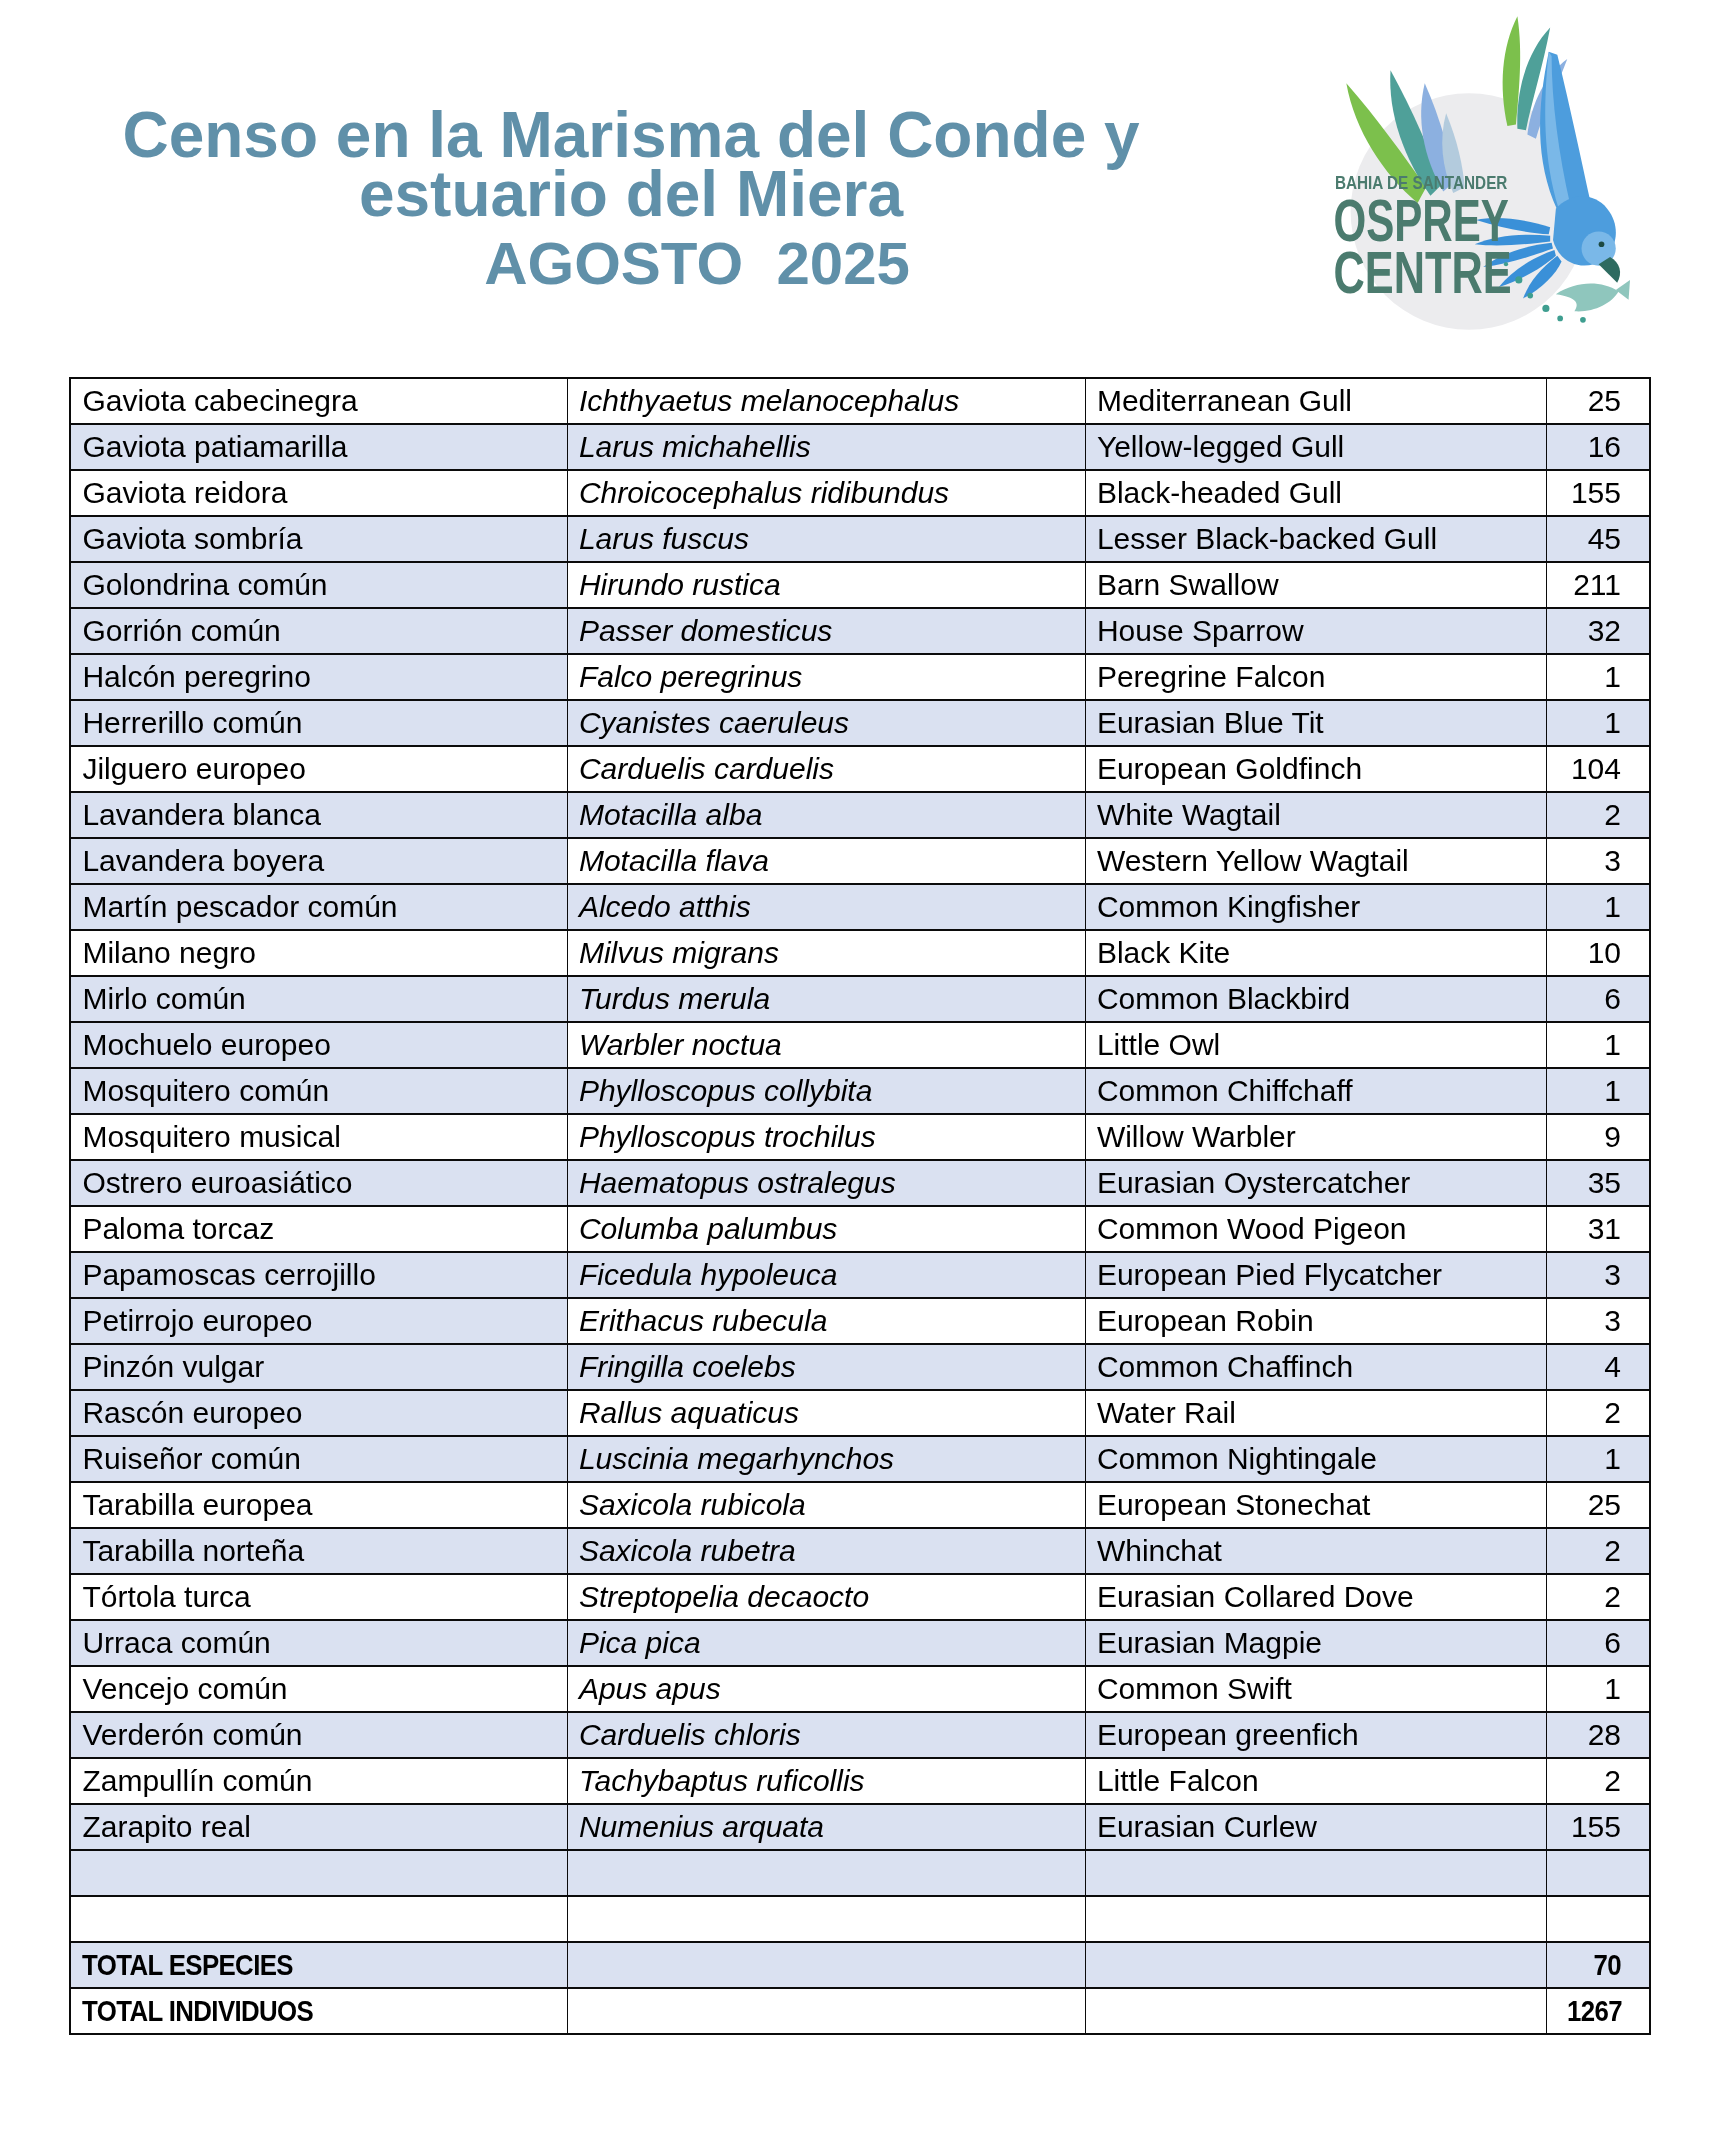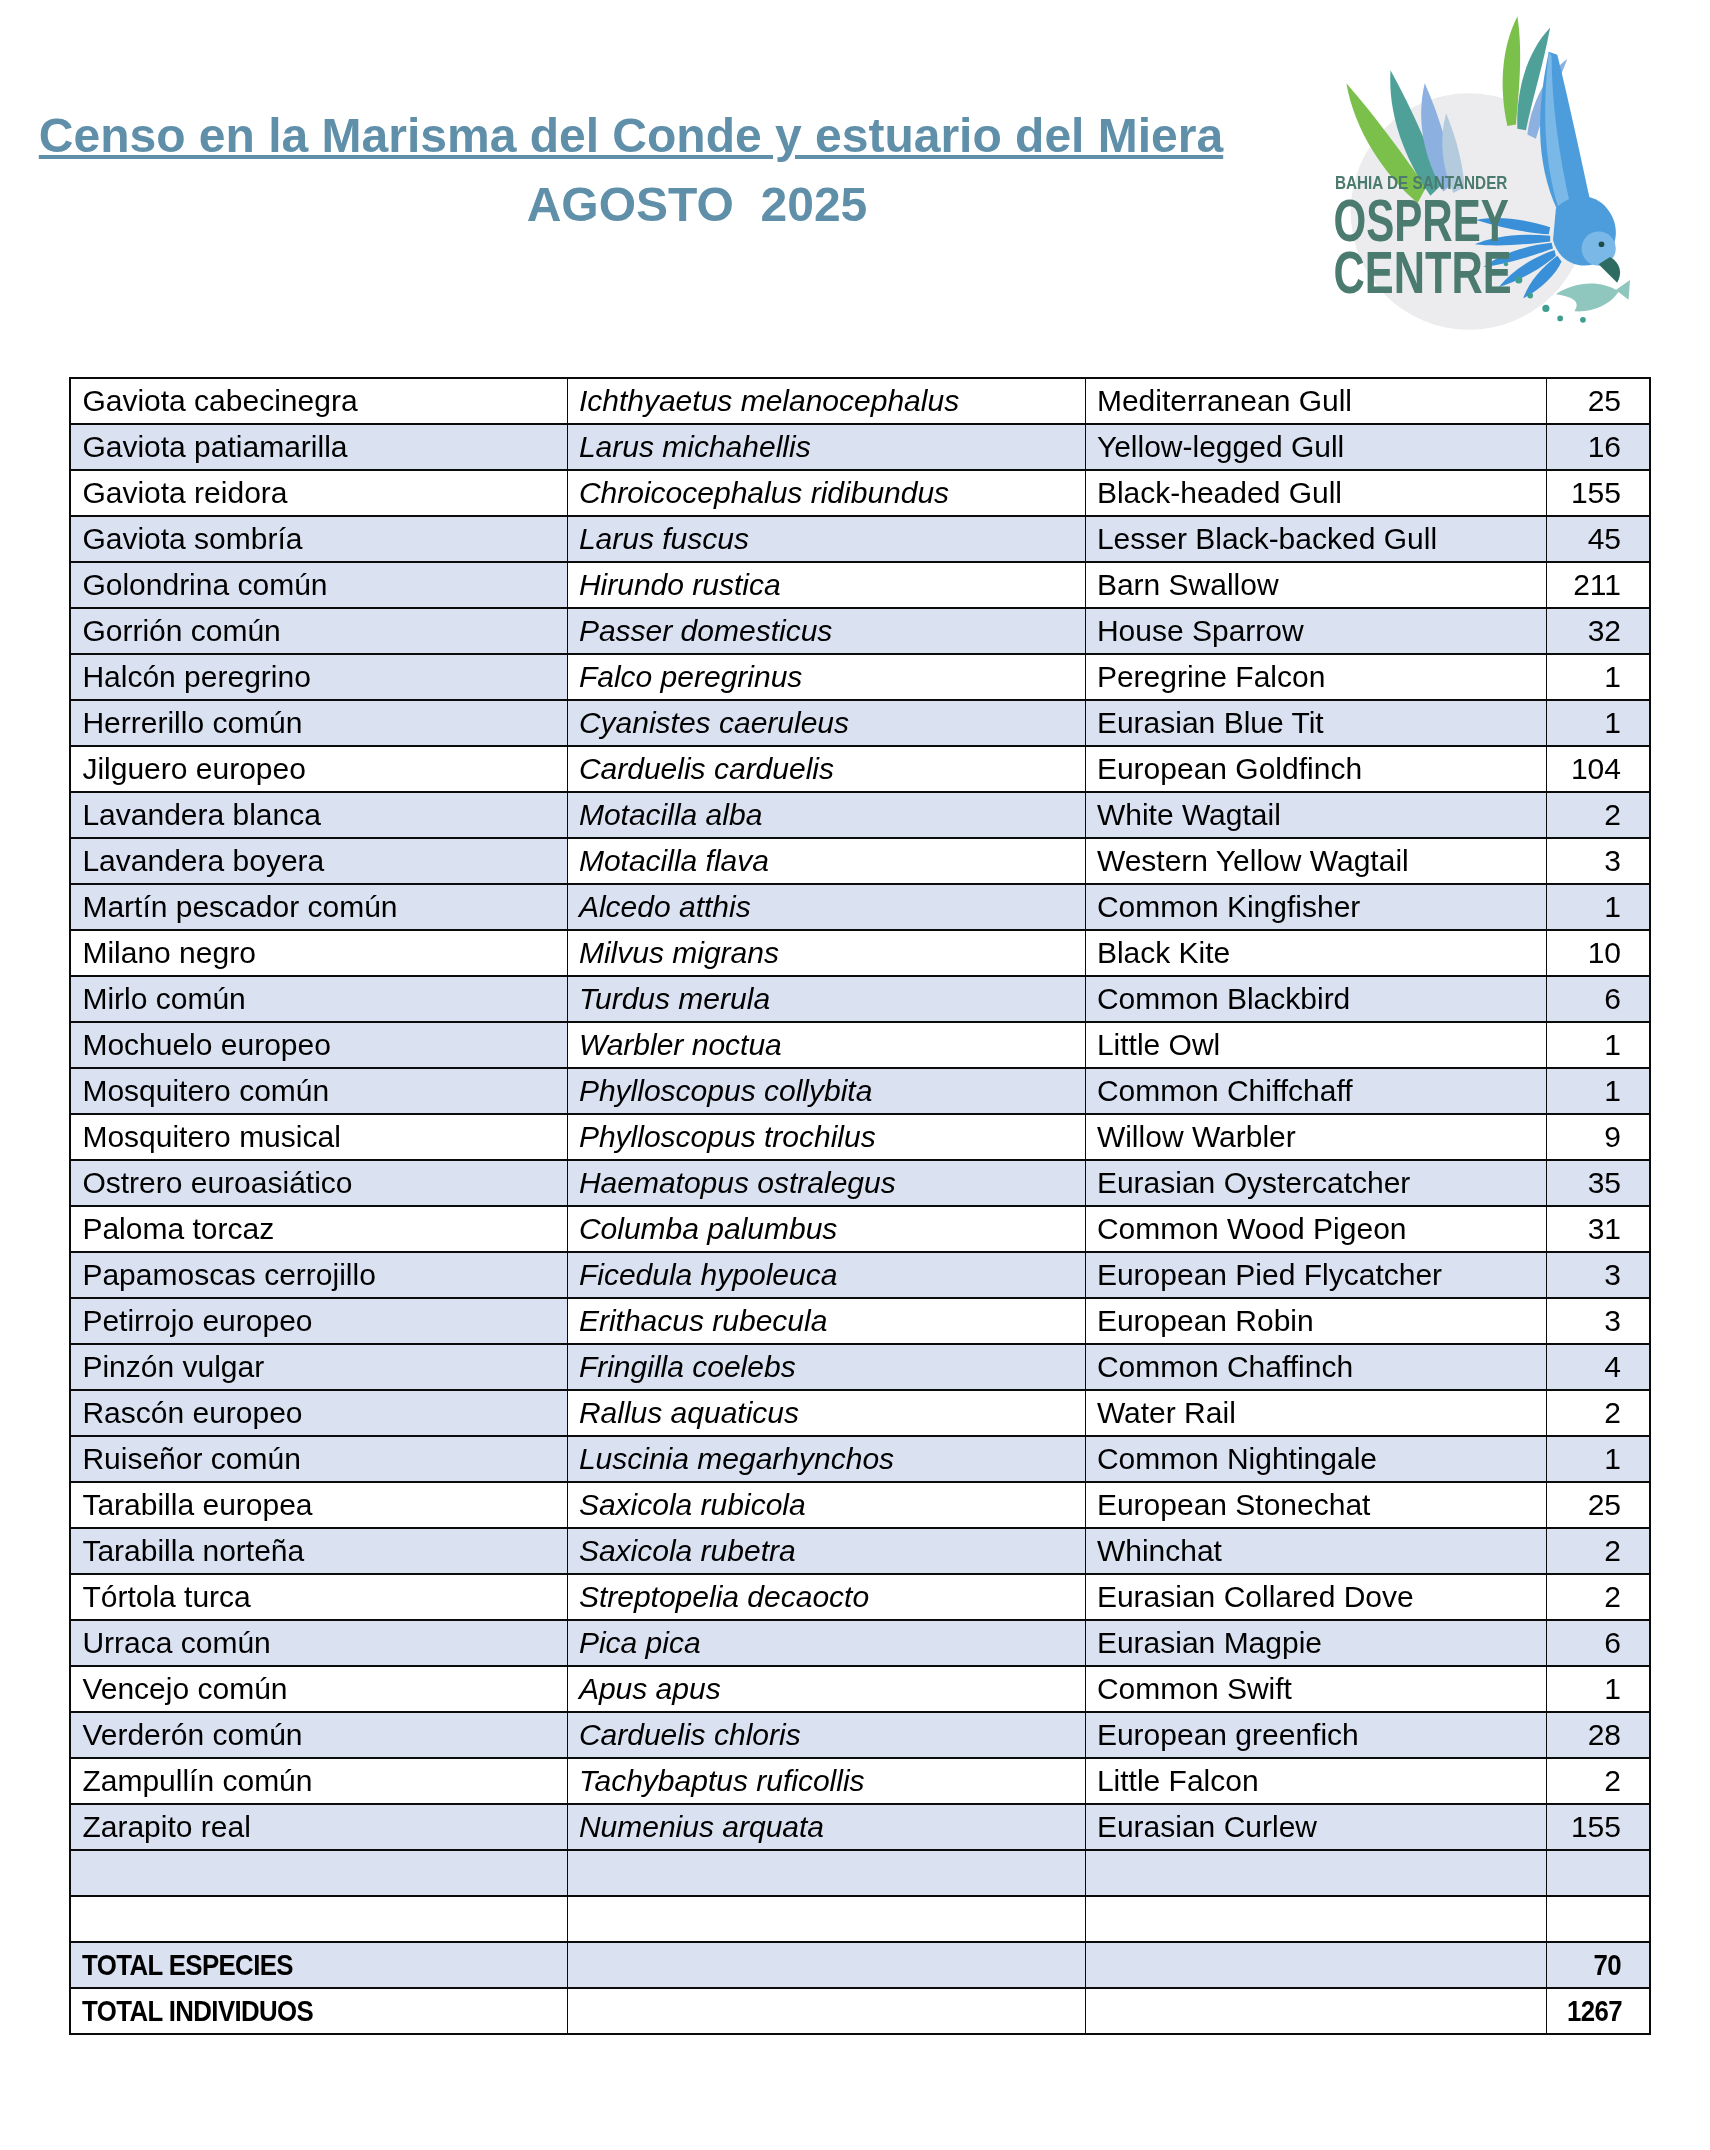--- a/index.html
+++ b/index.html
@@ -1,22 +1,22 @@
 <!DOCTYPE html>
 <html style="--shade: #dae1f1;font-size:11.4px"><head>
 <meta charset="utf-8">
 <style>
   html,body{margin:0;padding:0;background:#ffffff;}
   .page{position:relative;width:1711px;height:2151px;background:#ffffff;overflow:hidden;
         font-family:"Liberation Sans","DejaVu Sans",sans-serif;color:#000;}
 
   
   .title-block{position:absolute;left:0;top:106px;width:1262px;text-align:center;}
-  .title-line1{font-size:48px;font-weight:bold;line-height:59px;letter-spacing:0px;text-decoration:underline;}
-  .title-line2{font-size:48px;font-weight:bold;line-height:59px;white-space:pre;
+  .title-line1{font-size:64px;font-weight:bold;line-height:59px;letter-spacing:0px;}
+  .title-line2{font-size:60px;font-weight:bold;line-height:59px;white-space:pre;
                transform:translateX(66px);margin-top:10px;}
 
   .logo-wrap{position:absolute;left:1305px;top:5.7px;width:325px;height:334px;}
   .logo-wrap svg{width:100%;height:100%;}
   .logo-small-text{font-family:"Liberation Sans",sans-serif;font-weight:bold;}
   .logo-big-text{font-family:"Liberation Sans",sans-serif;font-weight:bold;}
 
   
   table.census{position:absolute;left:69px;top:377px;width:1580px;
                border-collapse:collapse;table-layout:fixed;

